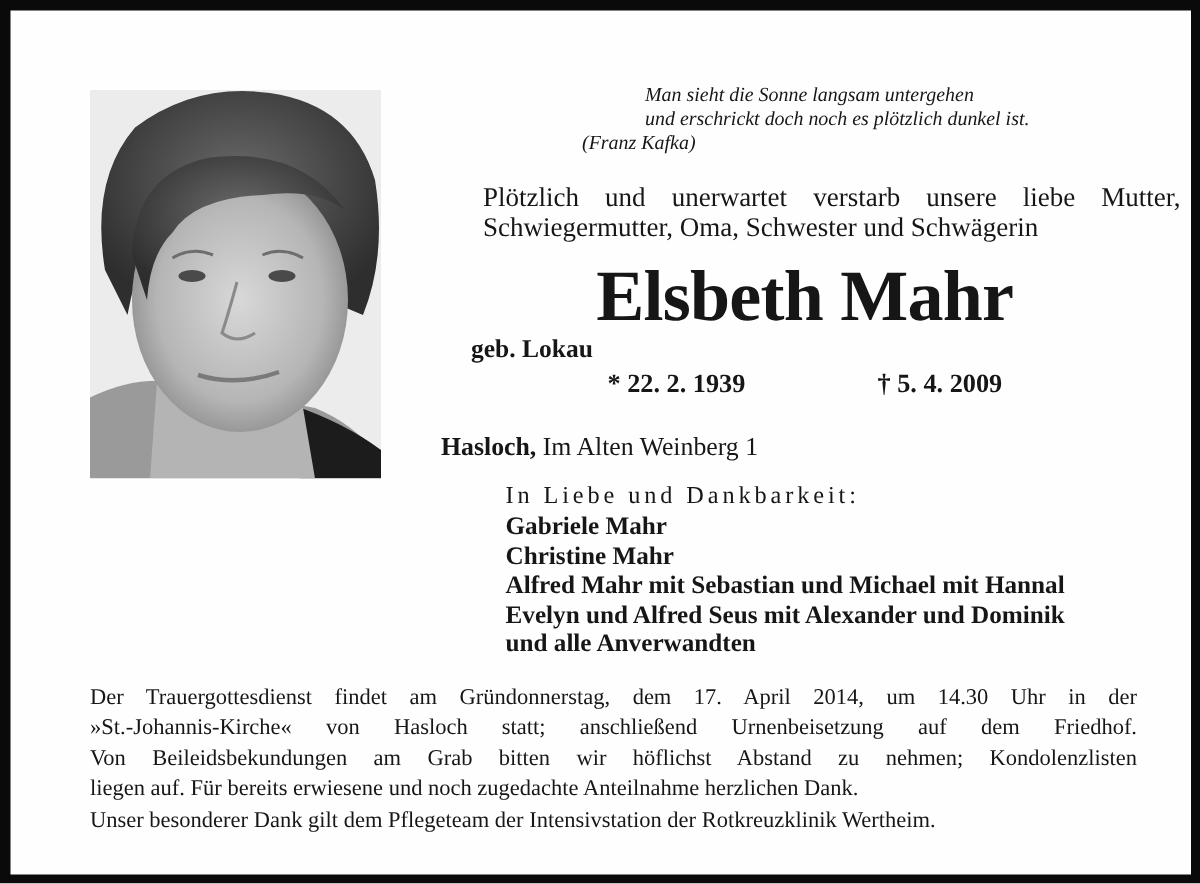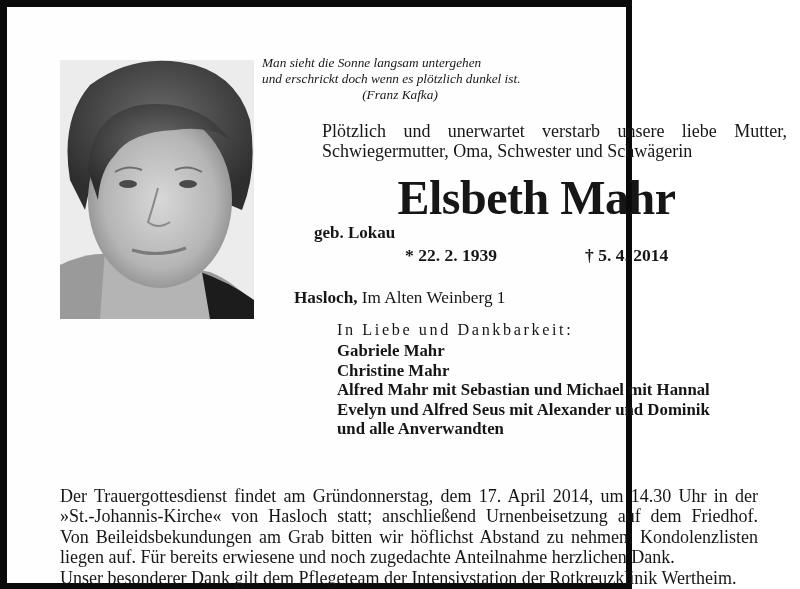--- a/index.html
+++ b/index.html
@@ -1,53 +1,53 @@
 <!DOCTYPE html>
 <html><head>
   <meta charset="utf-8">
   <style>
     html, body { margin: 0; padding: 0; background: #ffffff; }
     body { width: 800px; height: 589px; position: relative; overflow: hidden; }
     .frame {
-      position: absolute; left: 0; top: 0; width: 632px; height: 589px;
+      position: absolute; left: 0; top: 0; width: 800px; height: 589px;
       box-sizing: border-box; border: 7px solid #0a0a0a; border-right-width: 6px; border-bottom-width: 6px;
       background: #fefefe;
     }
     .serif { font-family: "Liberation Serif", "DejaVu Serif", serif; color: #161616; }
     .abs { position: absolute; }
 
     
     .photo {
       left: 53px; top: 53px; width: 194px; height: 259px;
       background: #e9e9e9; overflow: hidden;
     }
     .photo svg { display: block; width: 100%; height: 100%; }
 
     
     .quote { right: 46px; top: 48px; width: 360px; text-align: right; font-style: italic; font-size: 13.3px; line-height: 16px; }
     .quote .q-line { display: block; text-align: left; padding-left: 42px; }
-    .quote .q-author { display: block; text-align: center; }
+    .quote .q-author { display: block; text-align: left; }
 
     .intro { left: 287px; top: 114px; width: 465px; font-size: 18px; line-height: 20px; text-align: justify; text-align-last: left; margin-left: 28px; }
     .intro .l1 { display: block; text-align: justify; text-align-last: justify; }
 
     .name { left: 287px; top: 164px; width: 465px; text-align: center; font-weight: bold; font-size: 48px; line-height: 54px; letter-spacing: -0.5px; padding-left: 20px; box-sizing: border-box; }
     .maiden { left: 287px; top: 216px; width: 465px; text-align: left; font-weight: bold; font-size: 17px; line-height: 20px; padding-left: 20px; box-sizing: border-box; }
     .dates { left: 398px; top: 237px; width: 270px; font-weight: bold; font-size: 17.5px; line-height: 22px; }
     .dates .born { position: absolute; left: 0; top: 0; }
     .dates .died { position: absolute; left: 180px; top: 0; }
 
     .address { left: 287px; top: 280px; font-size: 17.2px; line-height: 22px; }
     .address b { font-weight: bold; }
 
     .thanks-head { left: 330px; top: 313px; font-size: 16.2px; line-height: 20px; letter-spacing: 2.6px; }
     .mourners { left: 330px; top: 334px; font-weight: bold; font-size: 16.8px; line-height: 19.6px; }
     .mourners div { white-space: nowrap; }
 
-    .footer { left: 53px; top: 448px; width: 698px; font-size: 18px; line-height: 20.4px; margin-top: 31px; }
+    .footer { left: 53px; top: 448px; width: 698px; font-size: 15px; line-height: 20.4px; }
     .footer .jl { display: block; text-align: justify; text-align-last: justify; white-space: nowrap; }
     .footer .ll { display: block; text-align: left; white-space: nowrap; }
   </style>
 </head>
 <body>
 
 <div class="frame">
 
   <div class="abs photo">
     <svg viewBox="0 0 194 259" xmlns="http://www.w3.org/2000/svg">
@@ -81,35 +81,35 @@
       <path d="M115 110 Q128 104 142 112" stroke="#6e6e6e" stroke-width="2" fill="none"></path>
 
       <path d="M98 128 Q92 150 88 162 Q98 170 110 162" stroke="#8a8a8a" stroke-width="2" fill="none"></path>
 
       <path d="M72 190 Q98 198 126 188" stroke="#7a7a7a" stroke-width="3" fill="none"></path>
     </svg>
   </div>
 
   <div class="abs quote serif">
     <span class="q-line">Man sieht die Sonne langsam untergehen</span>
-    <span class="q-line">und erschrickt doch wenn es plötzlich dunkel ist.</span>
+    <span class="q-line">und erschrickt doch noch es plötzlich dunkel ist.</span>
     <span class="q-author">(Franz Kafka)</span>
   </div>
 
   <div class="abs intro serif">
     <span class="l1">Plötzlich und unerwartet verstarb unsere liebe Mutter,</span>
     <span>Schwiegermutter, Oma, Schwester und Schwägerin</span>
   </div>
 
   <div class="abs name serif">Elsbeth Mahr</div>
   <div class="abs maiden serif">geb. Lokau</div>
 
   <div class="abs dates serif">
     <span class="born">* 22. 2. 1939</span>
-    <span class="died">† 5. 4. 2014</span>
+    <span class="died">† 5. 4. 2009</span>
   </div>
 
   <div class="abs address serif">
     <b>Hasloch,</b>
     <span>Im Alten Weinberg 1</span>
   </div>
 
   <div class="abs thanks-head serif">In Liebe und Dankbarkeit:</div>
 
   <div class="abs mourners serif">

